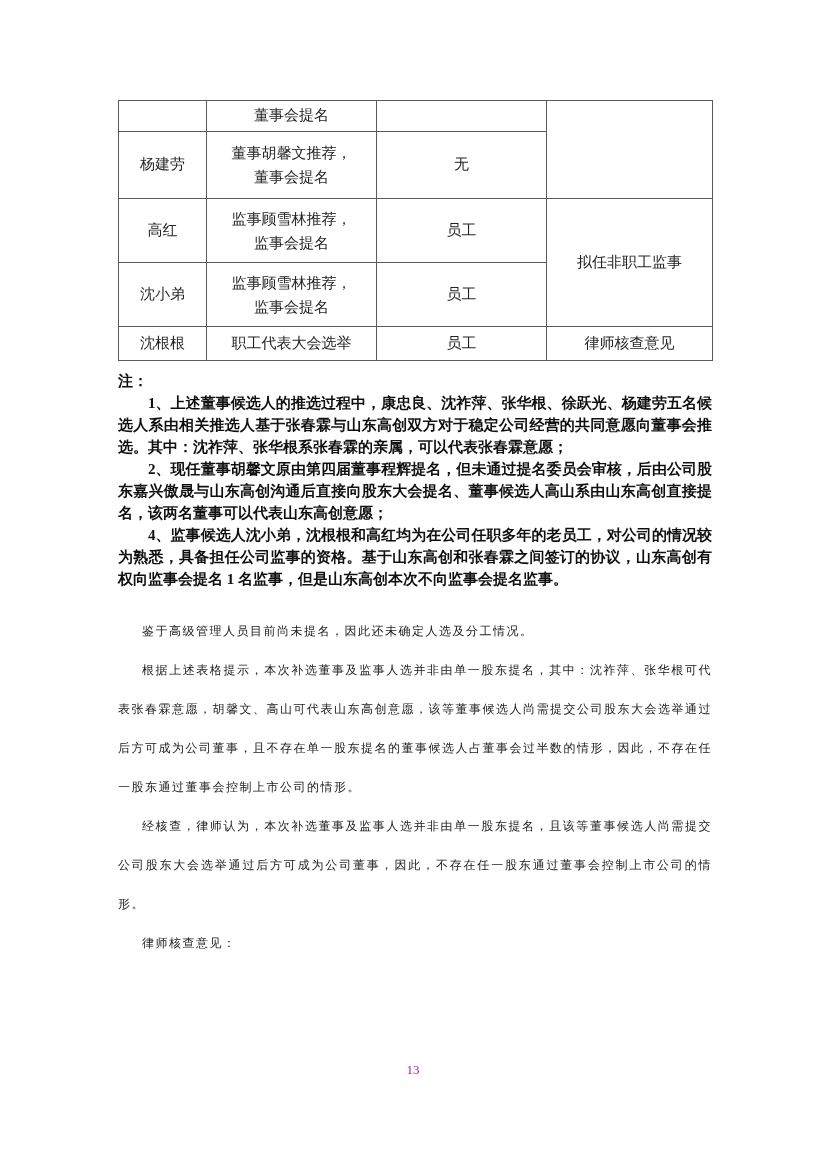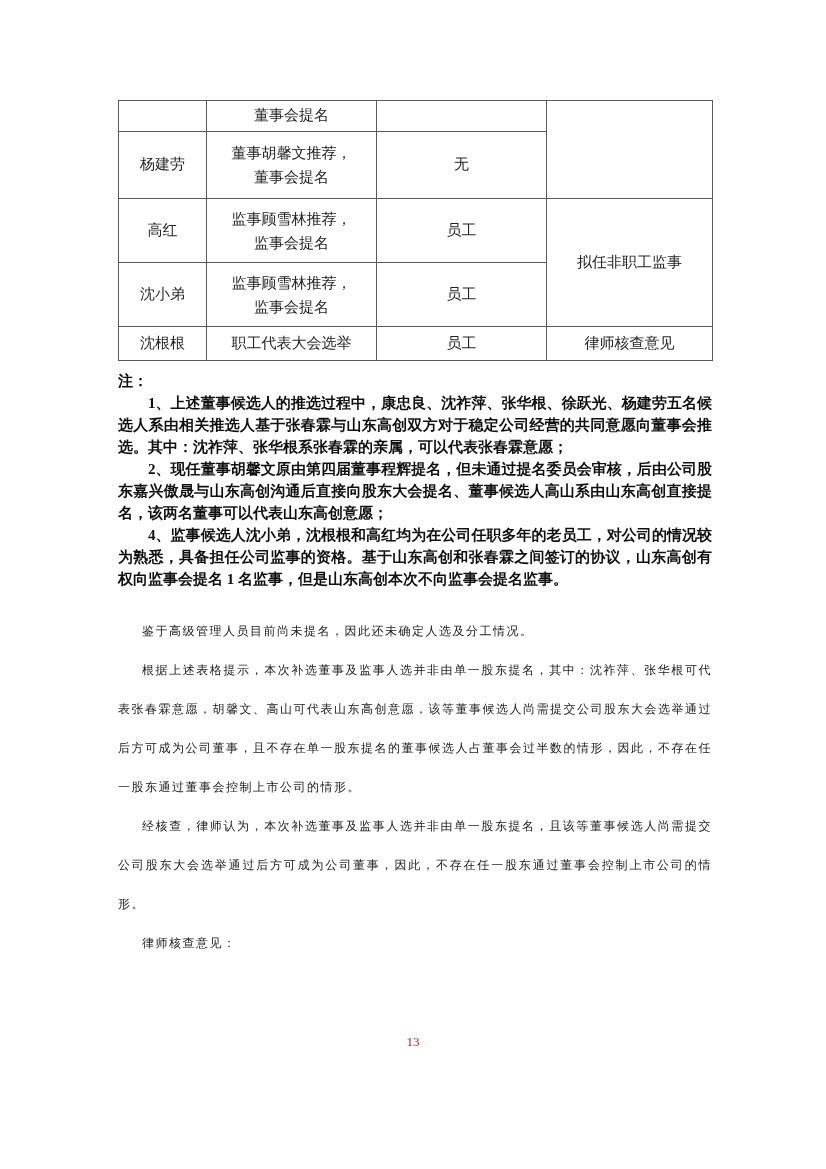--- a/index.html
+++ b/index.html
@@ -59,25 +59,25 @@
     font-size:12px;
     color:#212121;
     line-height:39px;
     letter-spacing:1.5px;
     text-align:justify;
   }
   .body-text p { text-indent:2em; }
   
   .page-number {
     position:absolute;
-    left:0; top:1034px;
+    left:0; top:1062px;
     width:826px;
     text-align:center;
     font-size:13px;
-    color:#b91c1c;
+    color:#a21caf;
   }
 </style>
 </head>
 <body>
 
 <div class="page">
   <div class="content">
 
     <table class="candidates">
       <colgroup>

